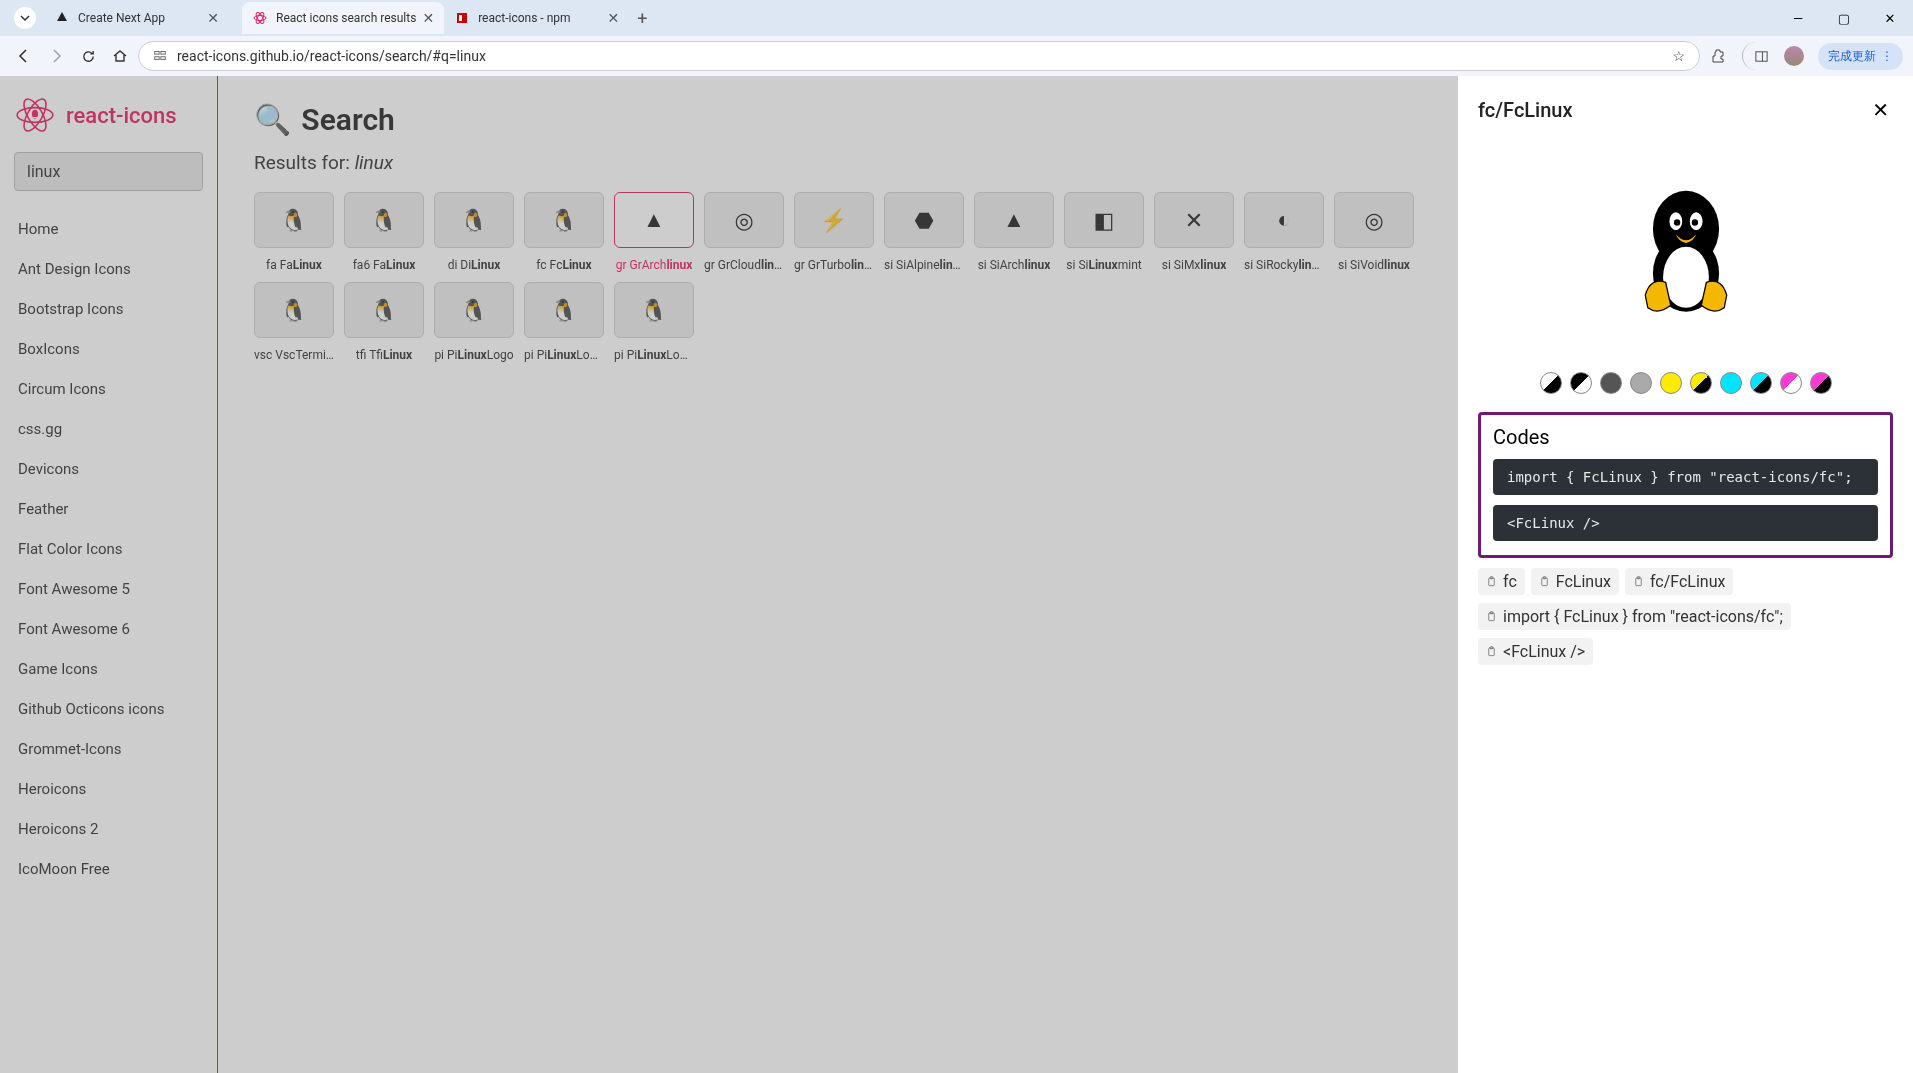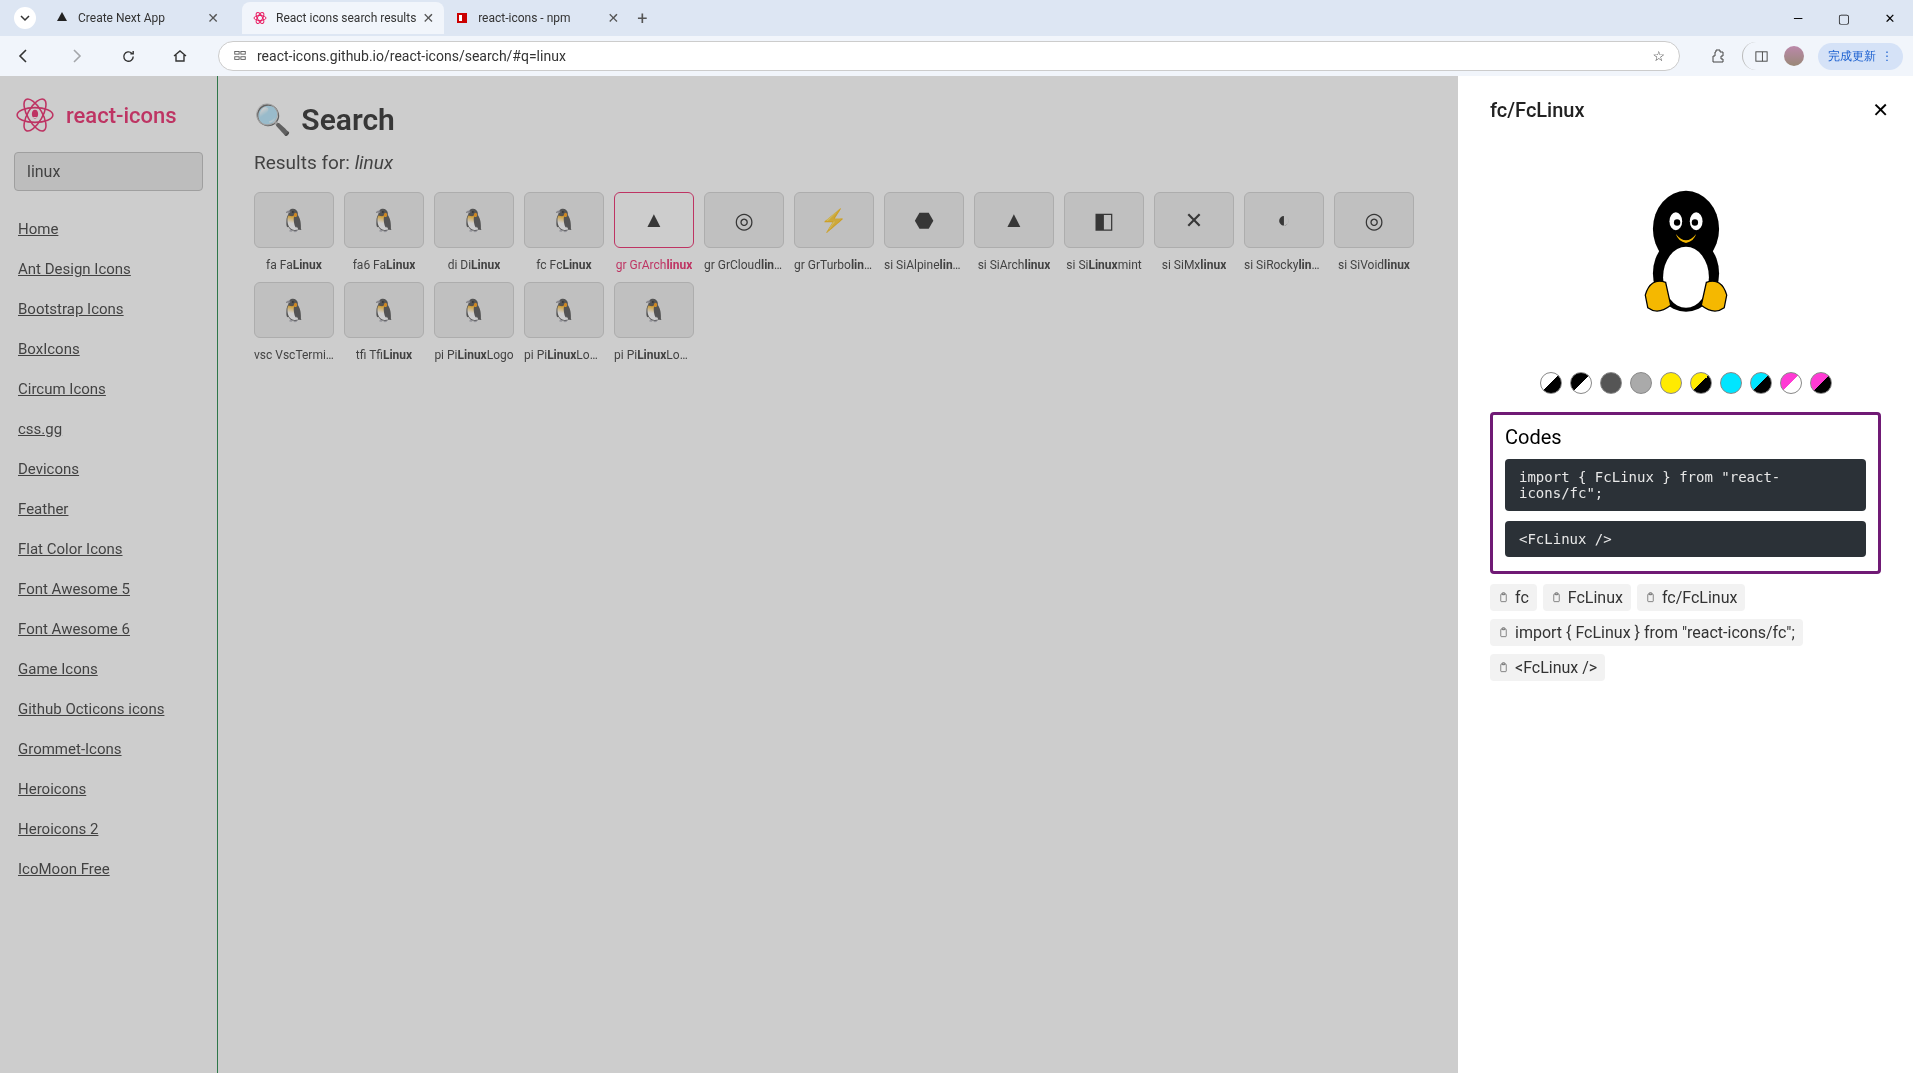--- a/index.html
+++ b/index.html
@@ -11,53 +11,53 @@
 .tab-dropdown { width:22px; height:22px; background:#fff; border-radius:50%; display:flex; align-items:center; justify-content:center; margin-right:8px; cursor:pointer; }
 .tab { display:flex; align-items:center; padding:0 10px; height:32px; border-radius:8px 8px 0 0; font-size:12px; color:#333; min-width:185px; max-width:240px; position:relative; cursor:pointer; }
 .tab.active { background:#f1f5fb;margin-left:13px; }
 .tab .favicon { width:16px; height:16px; margin-right:8px; display:flex; align-items:center; justify-content:center; }
 .tab .title { flex:1; white-space:nowrap; overflow:hidden; text-overflow:ellipsis; }
 .tab .close { font-size:14px; color:#555; margin-left:6px; }
 .new-tab { font-size:18px; color:#555; margin-left:8px; cursor:pointer; }
 .window-controls { margin-left:auto; display:flex; }
 .window-controls div { width:46px; height:32px; display:flex; align-items:center; justify-content:center; font-size:13px; cursor:pointer; }
 
-.address-row { display:flex; align-items:center; height:40px; background:#f1f5fb; padding:0 10px; gap:24px; }
+.address-row { display:flex; align-items:center; height:40px; background:#f1f5fb; padding:0 10px; gap:4px; }
 .nav-btn { width:28px; height:28px; display:flex; align-items:center; justify-content:center; color:#444; border-radius:50%; cursor:pointer; }
 .address-bar { flex:1; background:#fff; border-radius:20px; height:30px; display:flex; align-items:center; padding:0 14px; font-size:14px; color:#333; border:1px solid #ccc; }
 .address-icon { margin-right:10px; color:#666; font-size:13px; }
 .chrome-right { display:flex; align-items:center; gap:10px; }
 .update-btn { background:#d5e2f7; color:#1a5fd0; font-size:12px; padding:5px 10px; border-radius:15px; display:flex; align-items:center; gap:5px; cursor:pointer; }
 
 
 .app { flex:1; display:flex; position:relative; overflow:hidden; }
 .backdrop { position:absolute; inset:0; background:rgba(100,100,100,0.32); z-index:5; pointer-events:none; }
 
 .sidebar { width:218px; background:#fff; padding:18px 14px; overflow-y:auto; border-right:1px solid #15803d; position:relative; }
 .sidebar::-webkit-scrollbar{width:10px;}
 .sidebar::-webkit-scrollbar-thumb{background:#bbb;border-radius:4px;}
 .logo-row { display:flex; align-items:center; gap:10px; margin-bottom:16px; }
 .logo-svg { width:42px; height:42px; }
 .logo-text { color:#e91e63; font-size:22px; font-weight:500; }
 .search-input { width:100%; padding:9px 12px; border:1px solid #bbb; border-radius:4px; font-size:16px; background:#e8e8e8; color:#333; }
 .nav-list { list-style:none; margin-top:18px; }
-.nav-list li { padding:11px 4px; font-size:15px; color:#333; cursor:pointer;text-decoration:underline; }
+.nav-list li { padding:11px 4px; font-size:15px; color:#333; cursor:pointer; }
 
 .main { flex:1; padding:26px 36px; overflow:auto; }
 .page-title { font-size:30px; font-weight:600; display:flex; align-items:center; gap:10px; color:#222; margin-bottom:14px; }
 .results-line { font-size:19px; color:#333; margin-bottom:18px; }
 .results-line i { font-style:italic; }
 .grid { display:flex; flex-wrap:wrap; gap:10px; }
 .icon-card { width:80px; display:flex; flex-direction:column; align-items:center; cursor:pointer; }
 .icon-box { width:80px; height:56px; background:#ececec; border:1px solid #d0d0d0; border-radius:6px; display:flex; align-items:center; justify-content:center; font-size:22px; color:#222; }
 .icon-card.selected .icon-box { border:1.5px solid #e91e63; background:#fff; }
 .icon-card.selected .icon-label { color:#e91e63; }
 .icon-label { margin-top:10px; font-size:12px; color:#333; white-space:nowrap; overflow:hidden; text-overflow:ellipsis; max-width:80px; text-align:right; }
 
-.panel { width:455px; background:#fff; z-index:10; padding:22px 32px; overflow-y:auto; position:relative; }
+.panel { width:455px; background:#fff; z-index:10; padding:22px 20px; overflow-y:auto; position:relative; }
 .panel-title { font-size:20px; font-weight:500; color:#222; }
 .panel-close { position:absolute; top:22px; right:24px; font-size:20px; cursor:pointer; }
 .preview { background:#fff; border-radius:6px; height:220px; margin-top:16px; display:flex; align-items:center; justify-content:center; }
 .swatches { display:flex; gap:8px; justify-content:center; margin:14px 0 18px; }
 .swatch { width:22px; height:22px; border-radius:50%; cursor:pointer; position:relative; overflow:hidden; }
 .codes-box { border:3px solid #701a75; border-radius:4px; padding:10px 12px 14px; }
 .codes-title { font-size:20px; margin-bottom:10px; }
 .code-line { background:#2b3137; color:#e8e8e8; font-family:Consolas,monospace; font-size:14px; padding:10px 14px; border-radius:4px; margin-bottom:10px; cursor:pointer; }
 .chips { margin-top:6px; }
 .chip { display:inline-flex; align-items:center; background:#f2f2f2; border-radius:4px; padding:4px 8px; font-size:16px; color:#333; margin:4px 6px 4px 0; cursor:pointer; gap:6px; }

